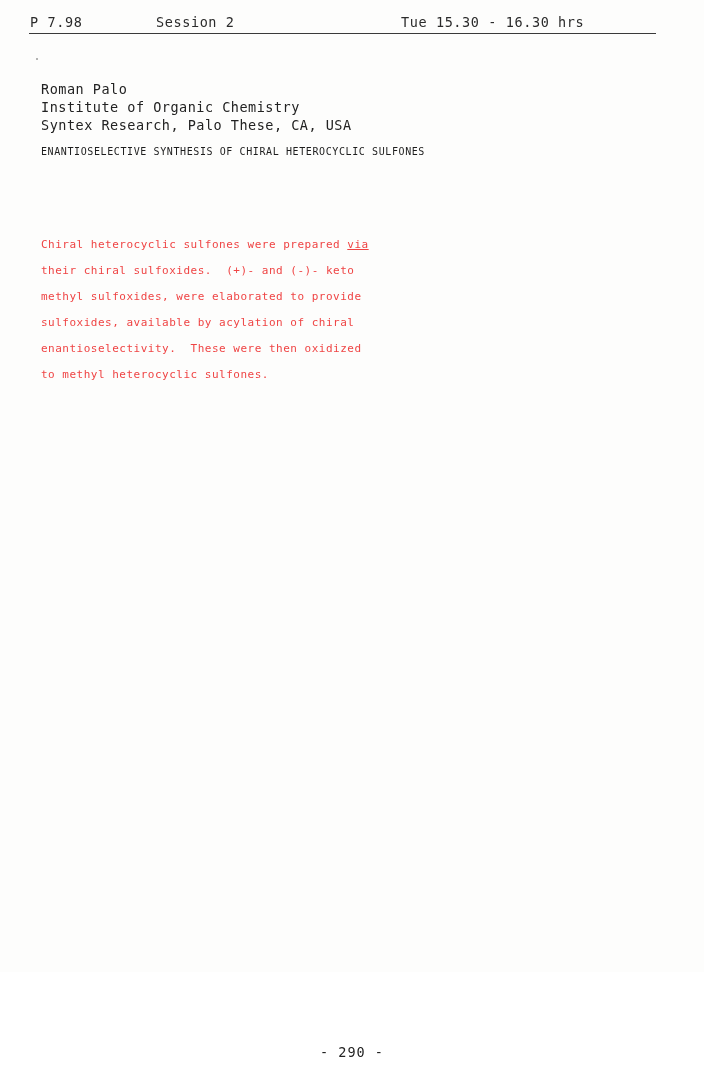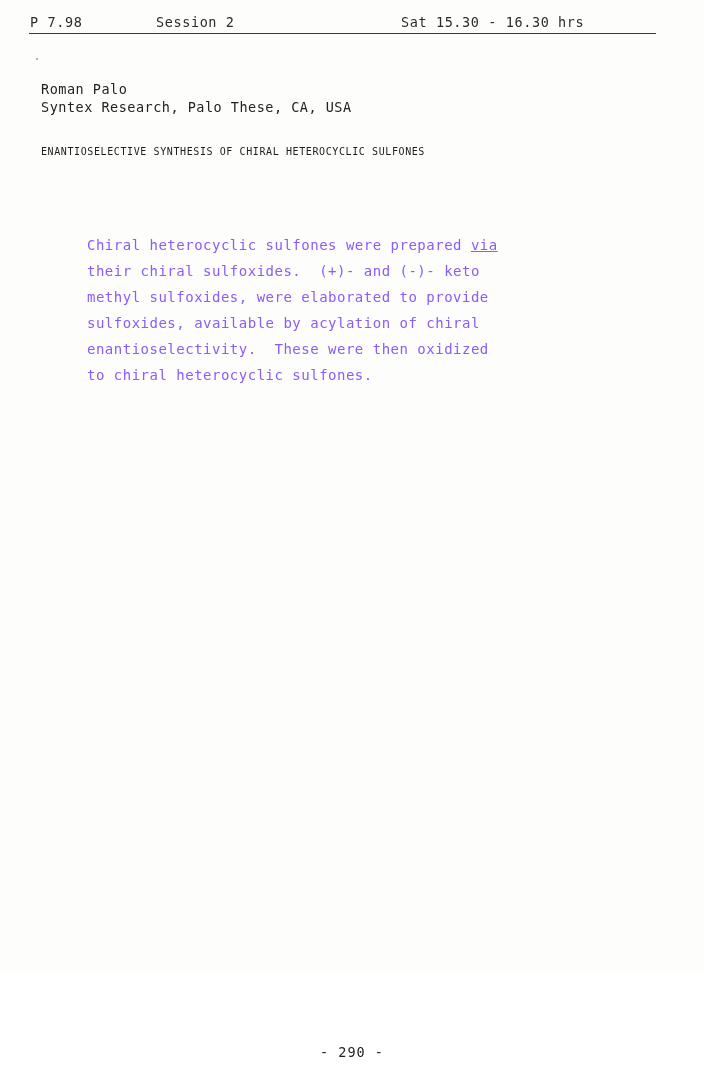--- a/index.html
+++ b/index.html
@@ -94,25 +94,24 @@
     color: #1d1d1d;
     white-space: nowrap;
   }
 
   
   .abstract {
     position: absolute;
     left: 41px;
     top: 232px;
     width: 580px;
-    font-size: 14px;
+    font-size: 11px;
     line-height: 26px;
     letter-spacing: 0.5px;
-    color: #8b5cf6;
-    margin-left: 46px;
+    color: #ef4444;
   }
   .abstract .ln { white-space: pre; }
   .abstract .u { text-decoration: underline; }
 
   
   .page-number {
     position: absolute;
     left: 0;
     top: 1044px;
     width: 704px;
@@ -123,36 +122,37 @@
   }
 </style>
 </head>
 <body>
 
 <div class="page">
 
   <div class="header">
     <span class="hdr-code">P 7.98</span>
     <span class="hdr-session">Session 2</span>
-    <span class="hdr-time">Sat 15.30 - 16.30 hrs</span>
+    <span class="hdr-time">Tue 15.30 - 16.30 hrs</span>
   </div>
   <div class="header-rule"></div>
   <div class="speck"></div>
 
   <div class="author-block">
     <div>Roman Palo</div>
+    <div>Institute of Organic Chemistry</div>
     <div>Syntex Research, Palo These, CA, USA</div>
   </div>
 
   <div class="title">ENANTIOSELECTIVE SYNTHESIS OF CHIRAL HETEROCYCLIC SULFONES</div>
 
   <div class="abstract">
     <div class="ln"><span>Chiral heterocyclic sulfones were prepared </span><span class="u">via</span></div>
     <div class="ln">their chiral sulfoxides.  (+)- and (-)- keto</div>
     <div class="ln">methyl sulfoxides, were elaborated to provide</div>
     <div class="ln">sulfoxides, available by acylation of chiral</div>
     <div class="ln">enantioselectivity.  These were then oxidized</div>
-    <div class="ln">to chiral heterocyclic sulfones.</div>
+    <div class="ln">to methyl heterocyclic sulfones.</div>
   </div>
 
   <div class="page-number">- 290 -</div>
 
 </div>
 
 </body></html>

